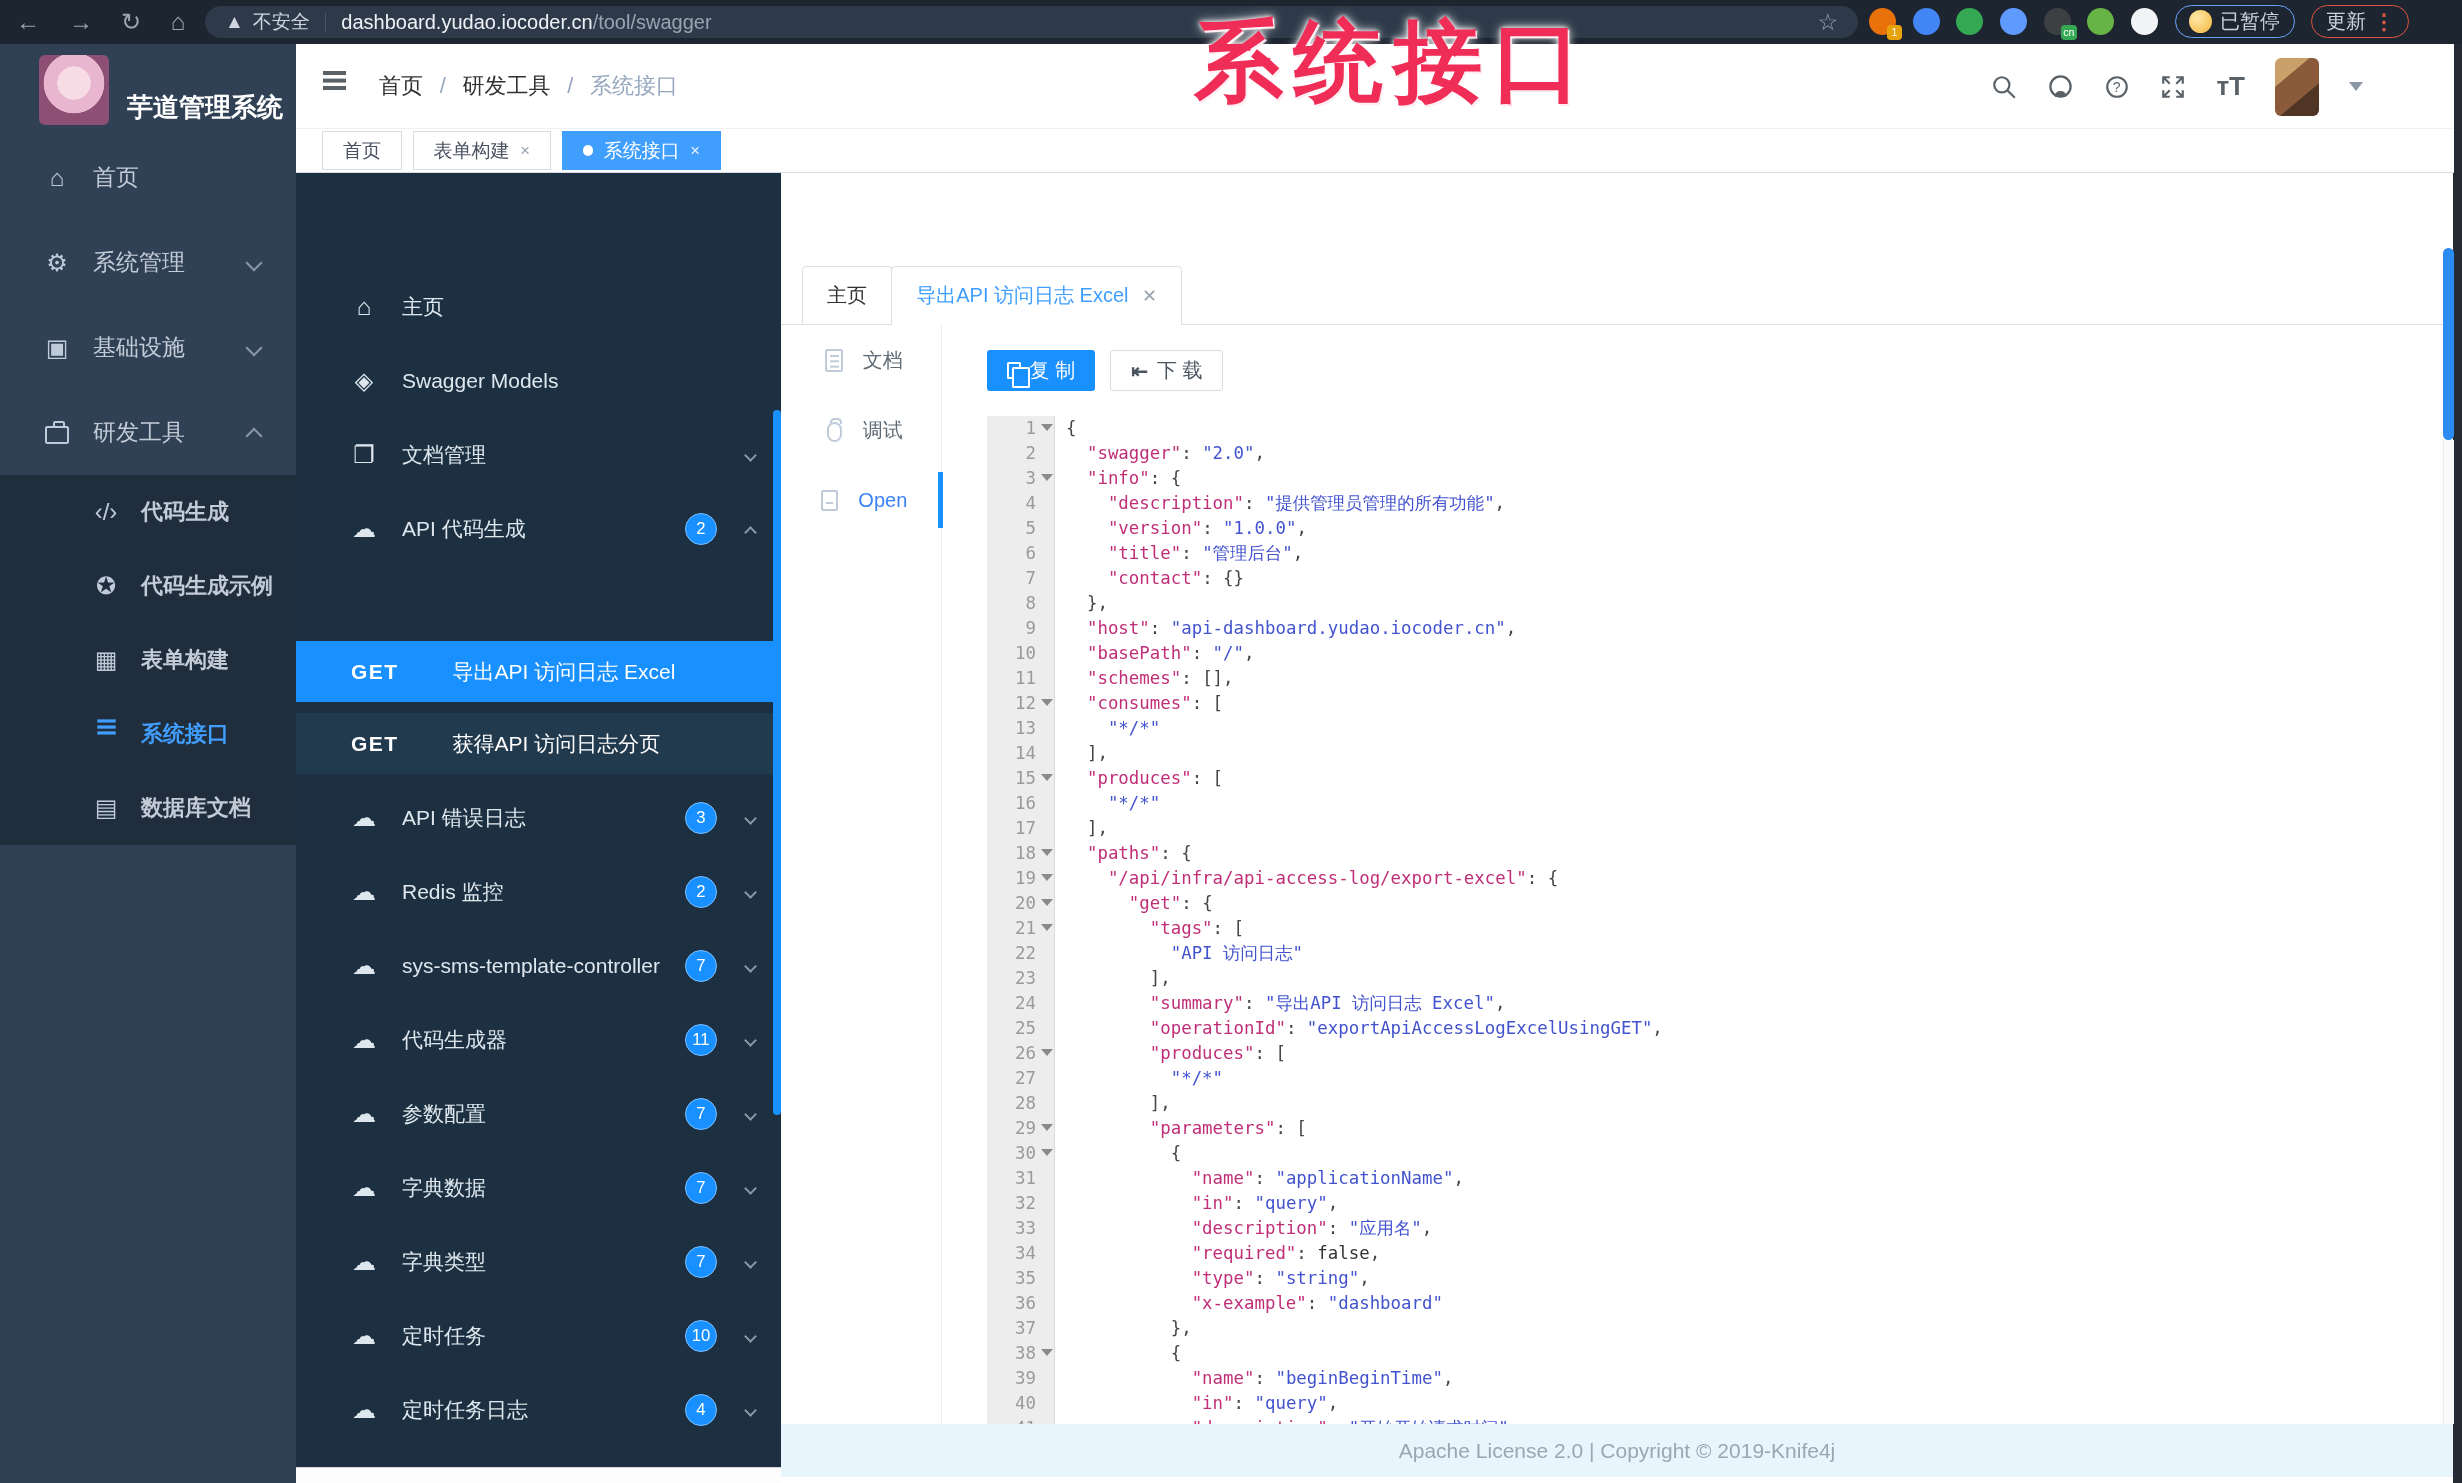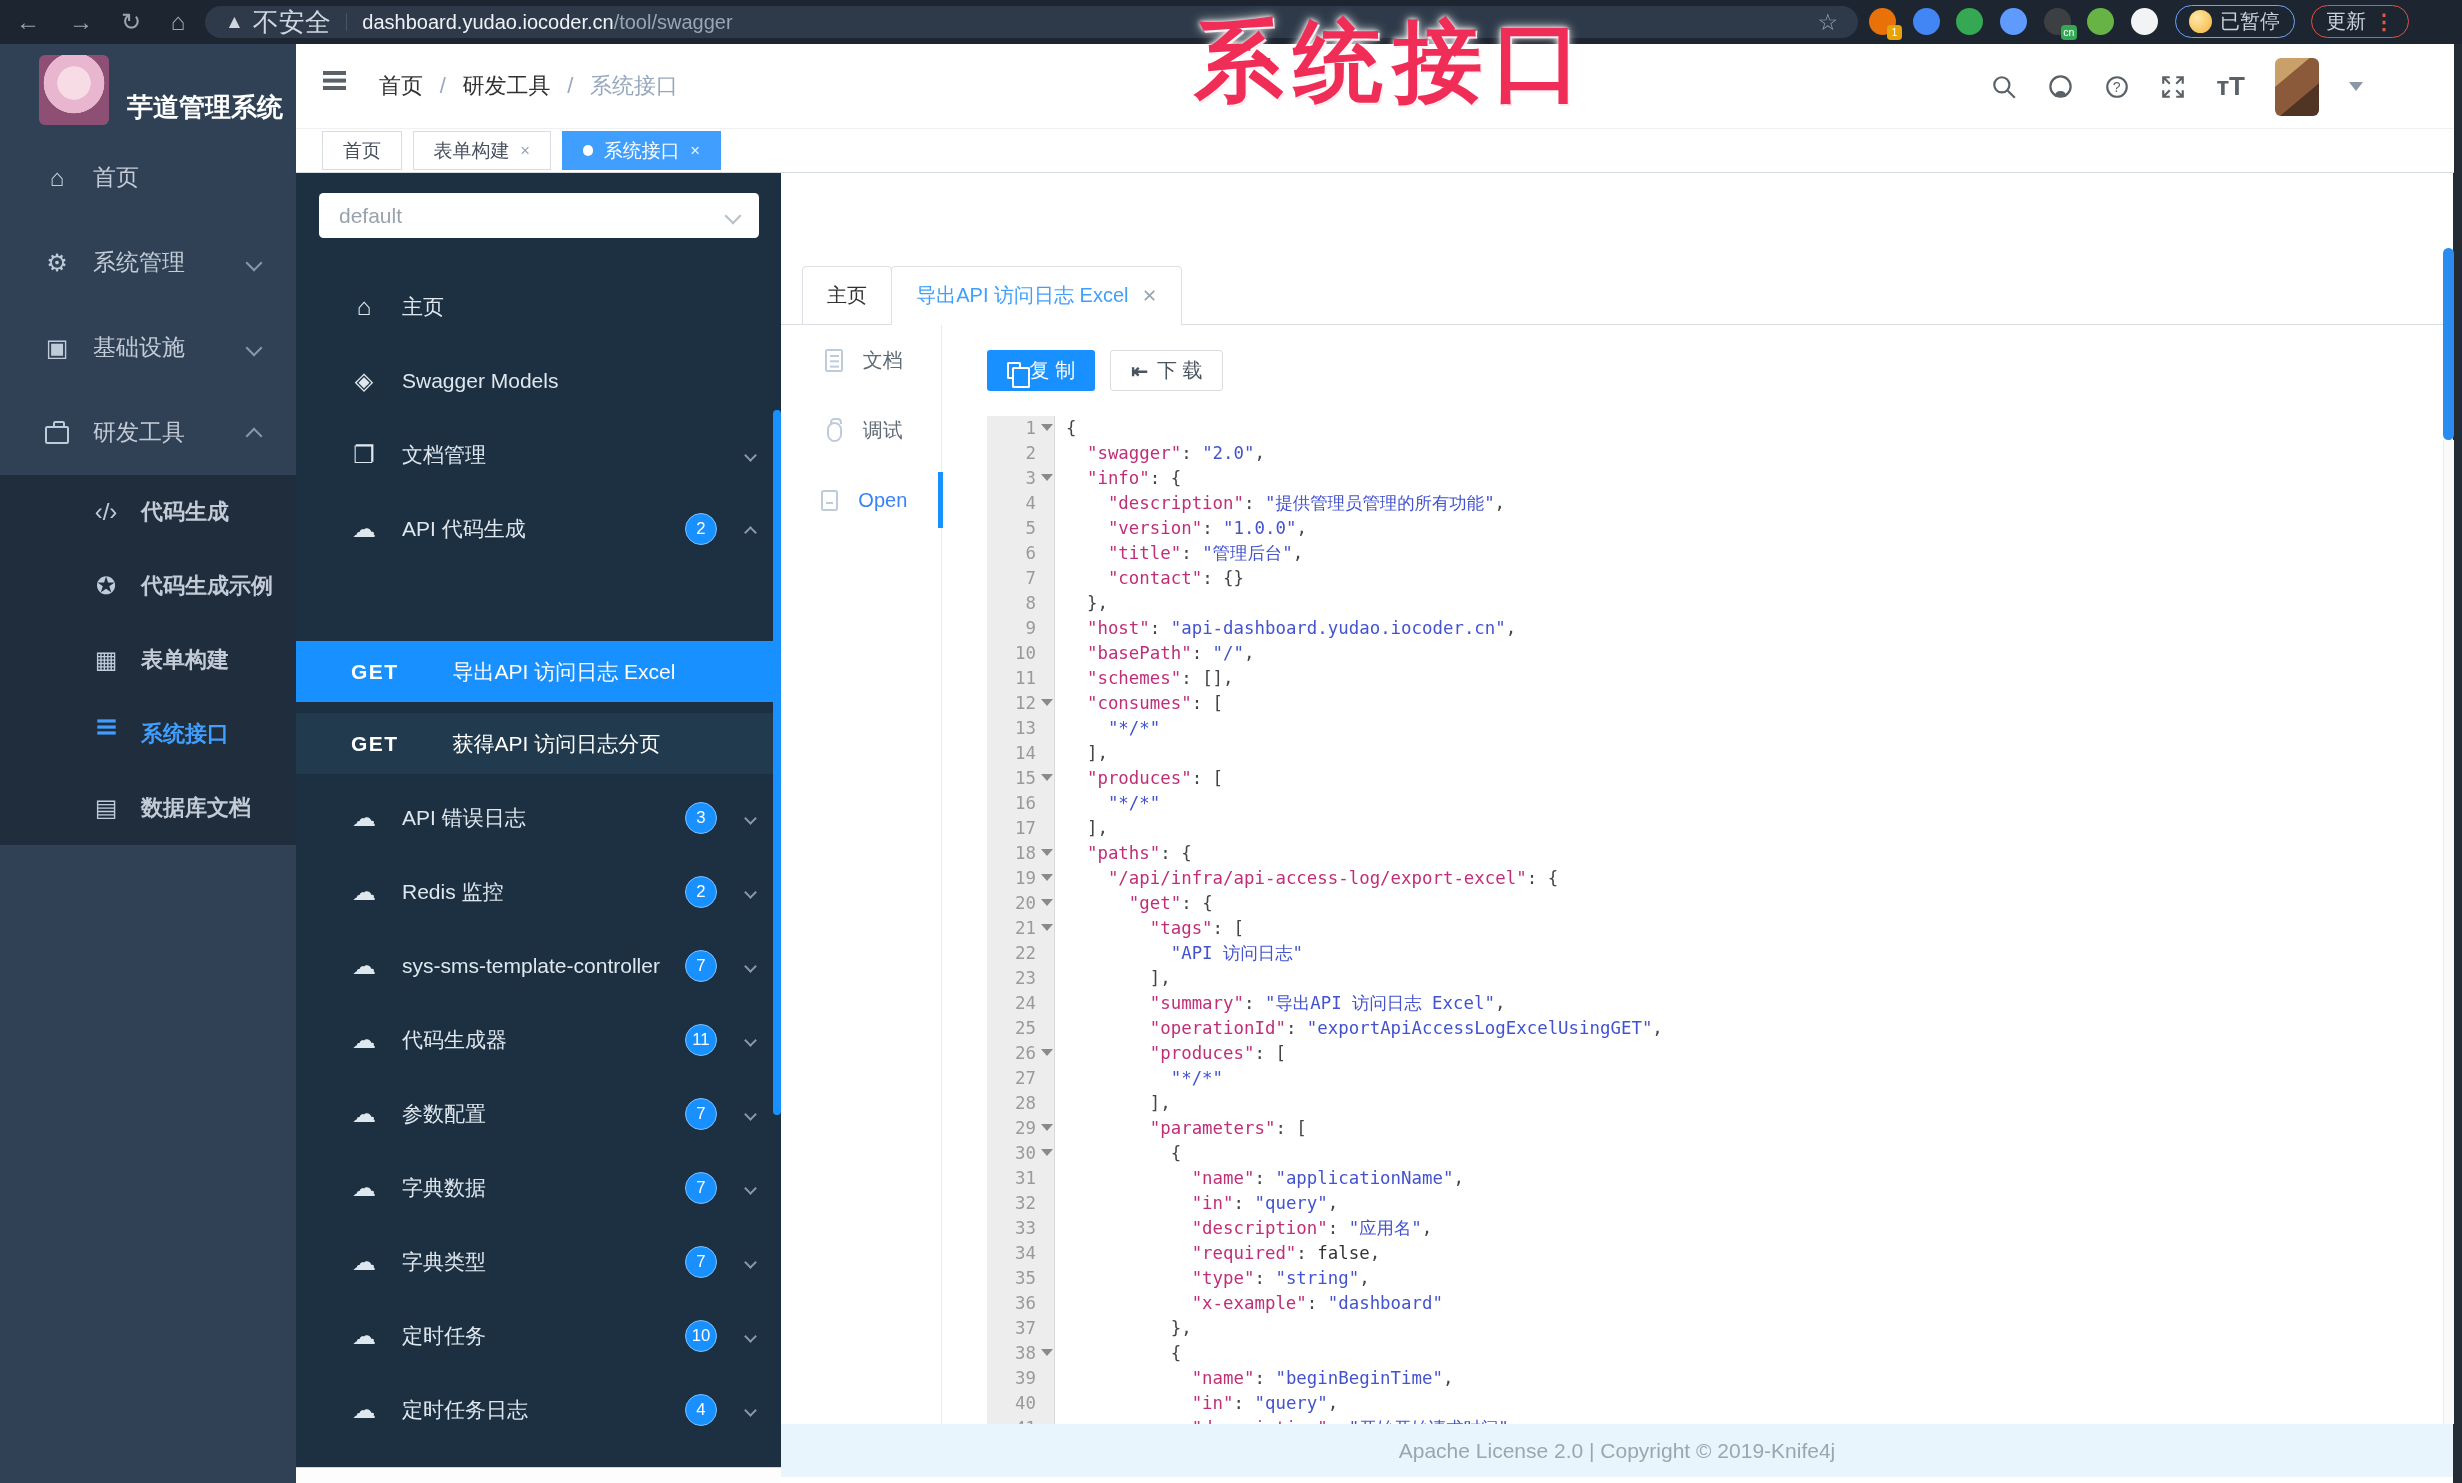--- a/index.html
+++ b/index.html
@@ -4,21 +4,21 @@
 <style>
   * { margin:0; padding:0; box-sizing:border-box; }
   body { font-family:"Liberation Sans", sans-serif; }
   #screen { position:relative; width:2462px; height:1484px; background:#fff; overflow:hidden; }
 
   
   #browser-bar { position:absolute; left:0; top:0; width:2462px; height:44px; background:#1d2531; display:flex; align-items:center; }
   .bnav { position:absolute; top:6px; width:32px; height:32px; color:#9aa5b2; font-size:24px; text-align:center; line-height:32px; }
   #addr-pill { position:absolute; left:205px; top:6px; width:1653px; height:32px; border-radius:16px; background:#2e3a49; display:flex; align-items:center; padding:0 20px; }
   .addr-warn { color:#cfd6df; font-size:19px; margin-right:9px; }
-  .addr-sec { color:#cfd6df; font-size:26px; }
+  .addr-sec { color:#cfd6df; font-size:19px; }
   .addr-div { width:1.5px; height:18px; background:#4a5462; margin:0 15px; }
   .addr-host { color:#eef2f6; font-size:20px; }
   .addr-path { color:#9aa5b3; font-size:20px; }
   .addr-star { margin-left:auto; color:#9aa5b2; font-size:23px; }
   #ext-row { position:absolute; left:1869px; top:5.3px; height:33px; display:flex; align-items:center; gap:16.7px; }
   .ext { width:27px; height:27px; border-radius:50%; position:relative; }
   .ext .bdg { position:absolute; right:-6px; bottom:-4.5px; min-width:15px; height:15px; border-radius:3.8px; font-size:10.6px; color:#fff; text-align:center; line-height:15px; padding:0 2.3px; }
   .pill { height:33px; border-radius:16.7px; display:flex; align-items:center; gap:7.6px; padding:0 13.6px; font-size:20px; color:#c9d2dd; }
   .pill-face { width:23px; height:23px; border-radius:50%; background:radial-gradient(circle at 35% 35%, #ffe9a8, #f2b43c); }
   .pill-dots { color:#e05a3f; font-size:21px; font-weight:bold; letter-spacing:0; }
@@ -292,24 +292,20 @@
         <div class="x">×</div>
       </div>
       <div class="chip active">
         <div class="dot"></div>
         <div>系统接口</div>
         <div class="x">×</div>
       </div>
     </div>
 
   <div id="api-panel">
-    <div id="group-select">
-      <span>default</span>
-      <span class="chev down"></span>
-    </div>
     <div id="panel-nav">
         <div class="pnav">
           <div class="icn" style="color: rgb(223, 231, 238);">⌂</div>
           <div class="lbl">主页</div>
         </div>
         <div class="pnav">
           <div class="icn" style="color: rgb(223, 231, 238);">◈</div>
           <div class="lbl">Swagger Models</div>
         </div>
         <div class="pnav">

